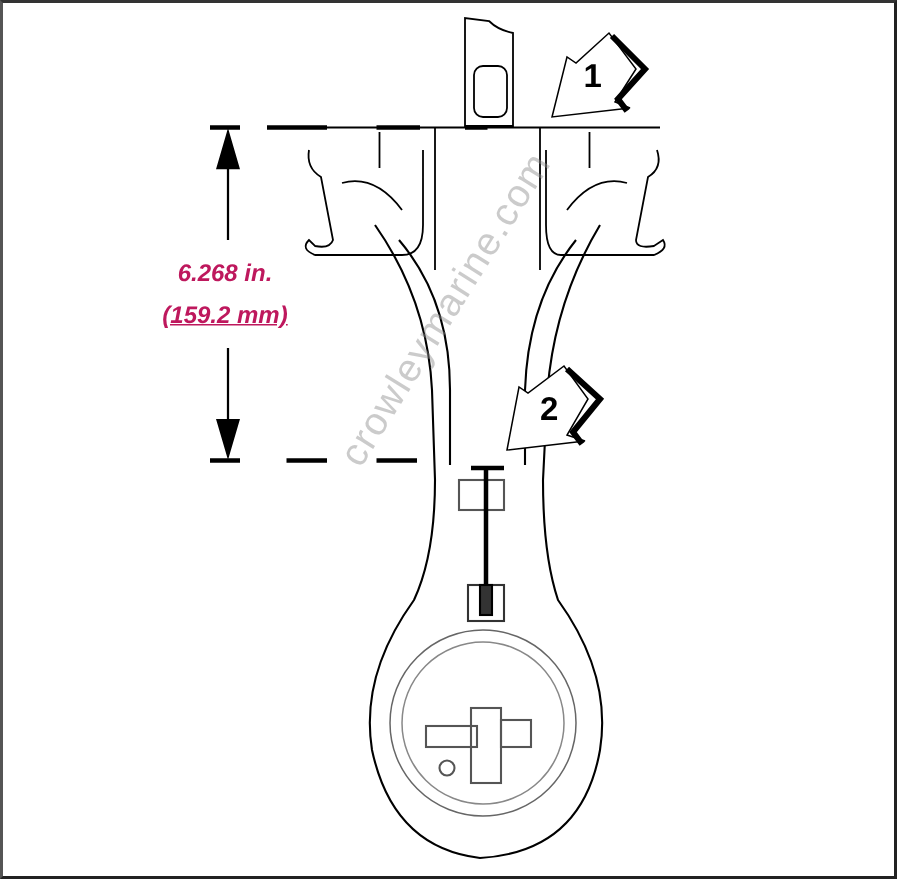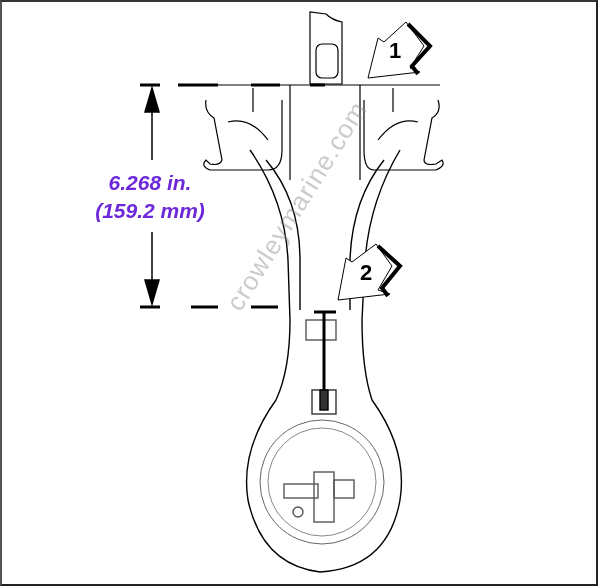--- a/index.html
+++ b/index.html
@@ -6,21 +6,21 @@
   body { width: 600px; height: 588px; overflow: hidden; }
   .frame {
     position: absolute; left: 0; top: 0; width: 598px; height: 586px;
     border-top: 2px solid #333; border-left: 2px solid #555;
     border-right: 2px solid #222; border-bottom: 2px solid #222;
     box-sizing: border-box; background: #fff;
   }
   svg { position: absolute; left: 0; top: 0; }
   .dim-text {
     position: absolute; left: 70px; font-family: "Liberation Sans", sans-serif;
-    font-weight: bold; font-style: italic; font-size: 21px; color: #6d28d9;
+    font-weight: bold; font-style: italic; font-size: 16px; color: #be185d;
     width: 160px; text-align: center; line-height: 25px;
   }
   .callout-num {
     position: absolute; font-family: "Liberation Sans", sans-serif;
     font-weight: bold; font-size: 22px; color: #000;
   }
   .watermark {
     position: absolute; left: 220px; top: 300px;
     font-family: "Liberation Sans", sans-serif; font-size: 26px;
     color: rgba(140,140,140,0.45); transform: rotate(-58deg);
@@ -94,18 +94,18 @@
     <polyline points="408,24 430,46 412,66 418,74" fill="none" stroke-width="4"></polyline>
   </g>
 
   <g stroke="#000" fill="#fff">
     <polygon points="338,300 346,258 352,262 376,244 392,266 378,290 390,294" stroke-width="1"></polygon>
     <polyline points="378,246 400,266 382,288 388,296" fill="none" stroke-width="4"></polyline>
   </g>
 </svg>
 
 <div class="dim-text" style="top:170px;">6.268 in.</div>
-<div class="dim-text" style="top:198px;">(159.2 mm)</div>
+<div class="dim-text" style="top:198px;text-decoration:underline;">(159.2 mm)</div>
 
 <div class="callout-num" style="left:389px; top:38px;">1</div>
 <div class="callout-num" style="left:360px; top:260px;">2</div>
 
 <div class="watermark">crowleymarine.com</div>
 
 </body></html>

